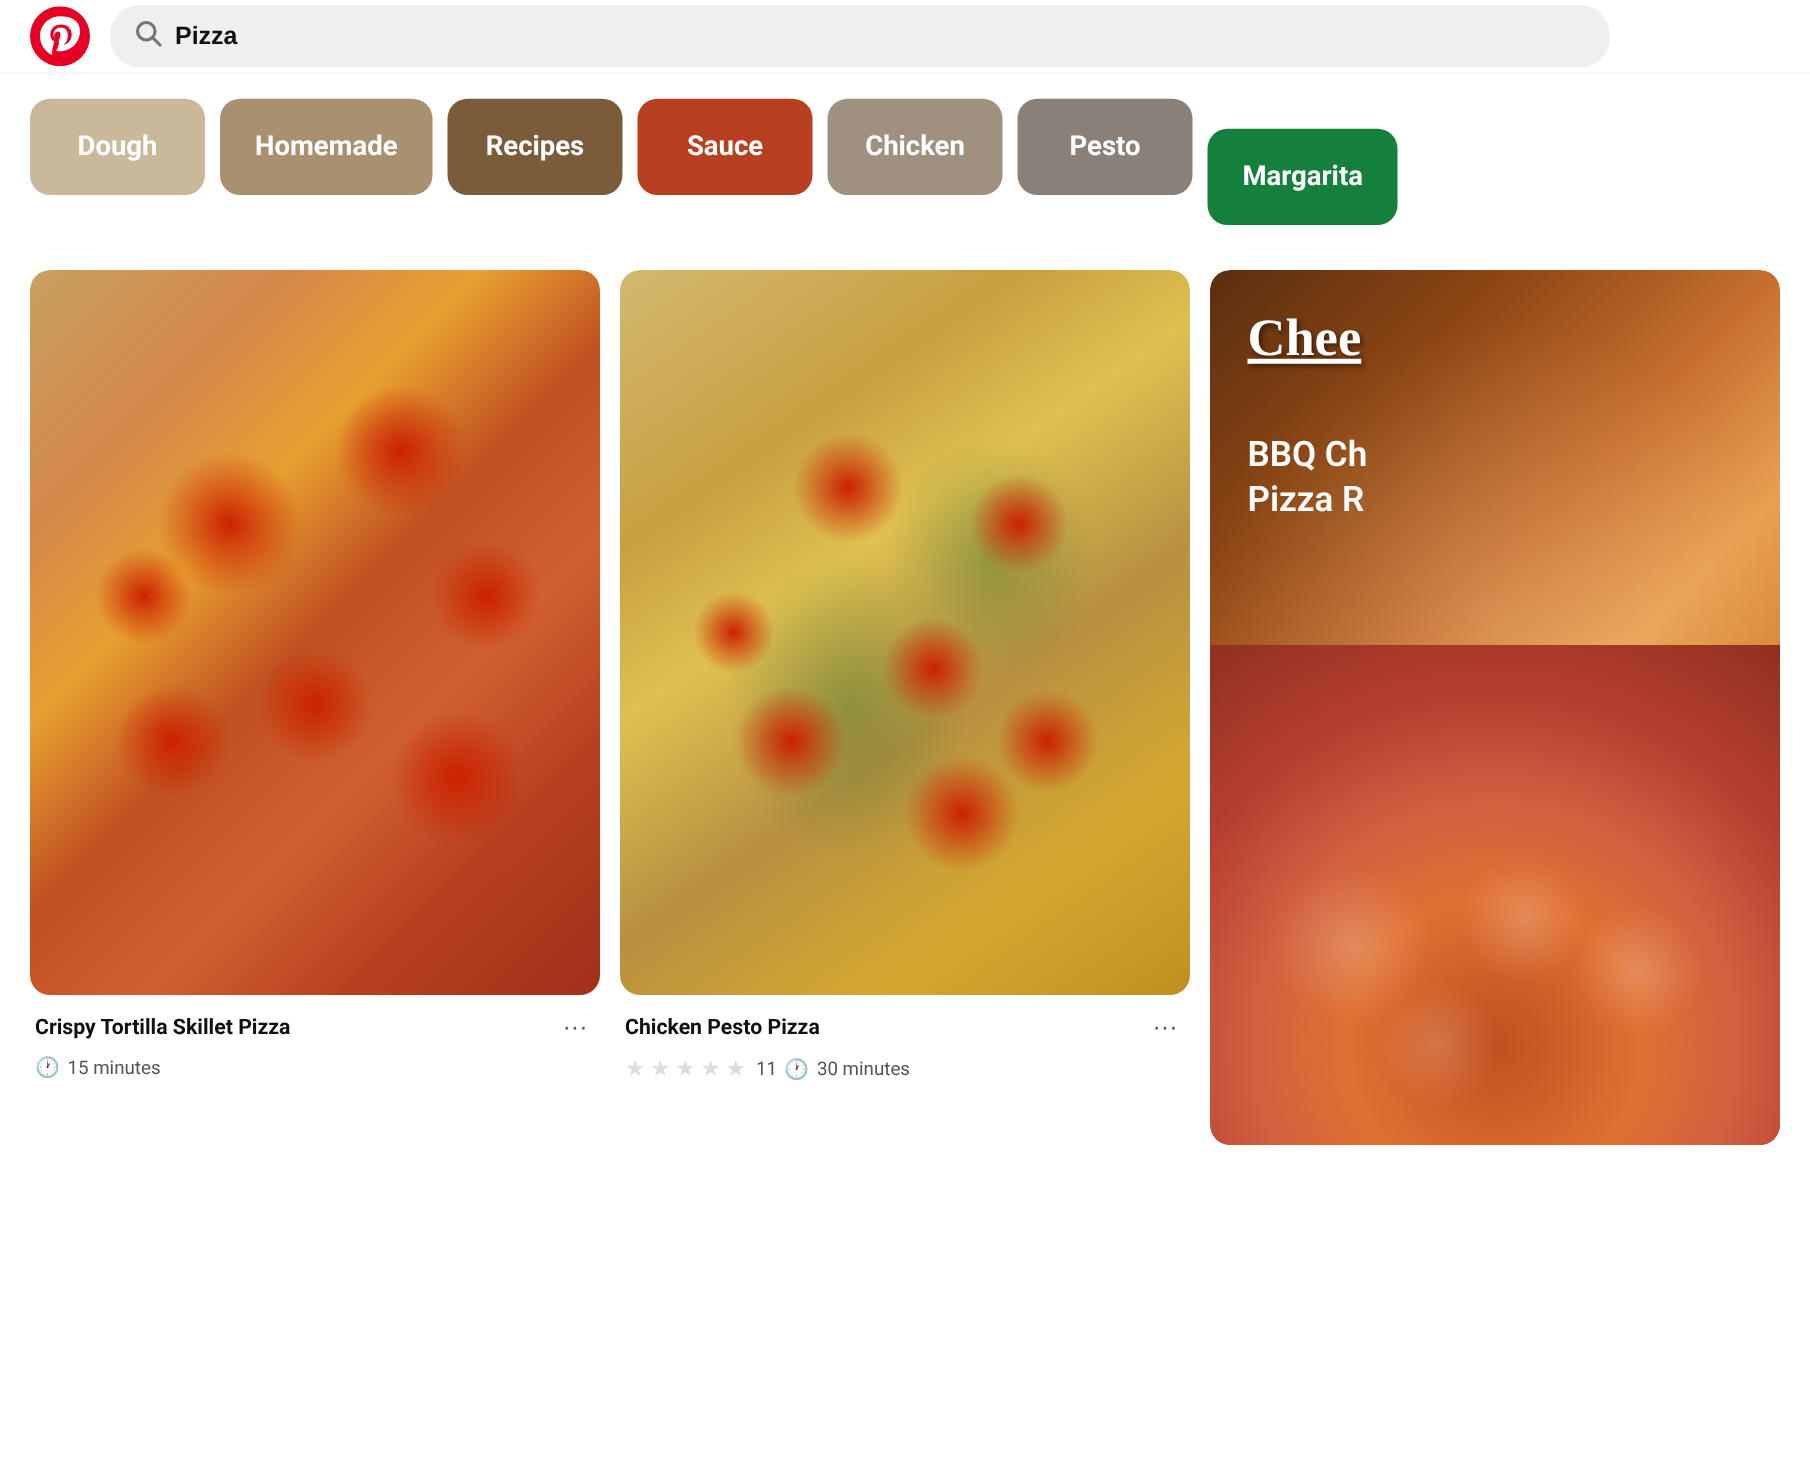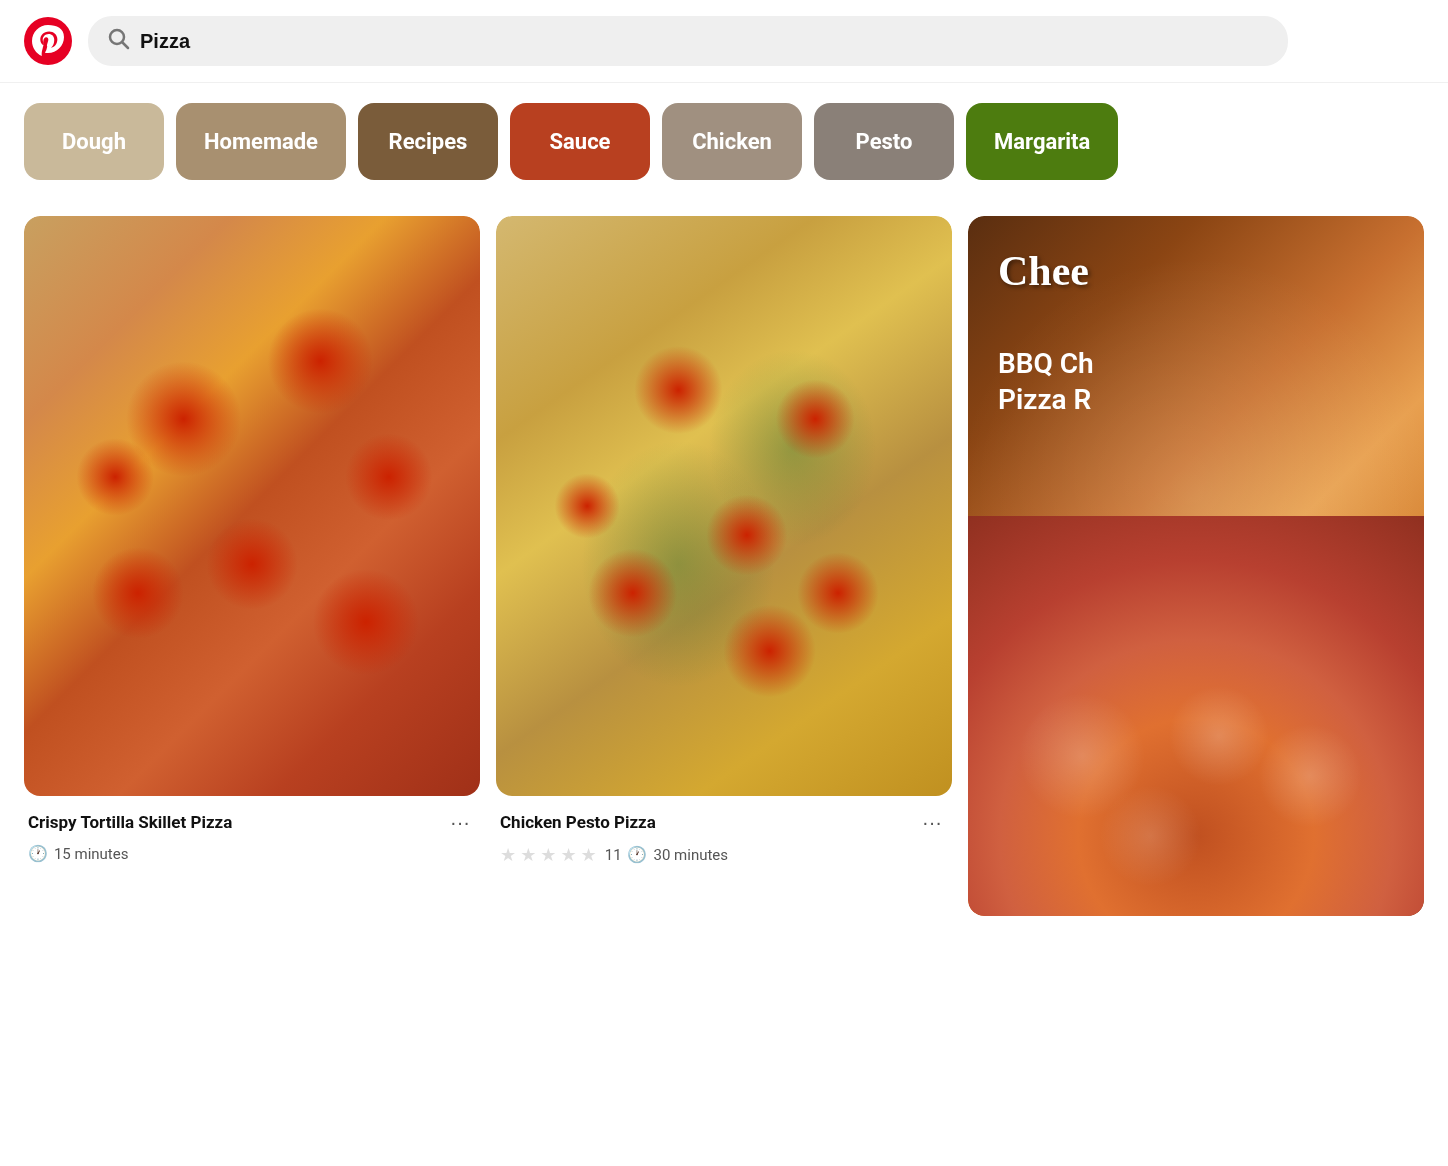--- a/index.html
+++ b/index.html
@@ -7,21 +7,21 @@
       font-family: -apple-system, BlinkMacSystemFont, 'Segoe UI', Roboto, sans-serif;
       background: #fff;
       width: 1448px;
       min-height: 1166px;
     }
 
     
     .header {
       display: flex;
       align-items: center;
-      padding: 16px 24px;
+      padding: 4px 24px;
       gap: 16px;
       background: #fff;
       border-bottom: 1px solid #f0f0f0;
     }
 
     .pinterest-logo {
       width: 48px;
       height: 48px;
       flex-shrink: 0;
     }
@@ -231,20 +231,21 @@
     .pizza-3-text {
       position: absolute;
       top: 30px;
       left: 30px;
       color: white;
       font-size: 42px;
       font-weight: 700;
       font-family: Georgia, serif;
       text-shadow: 2px 2px 4px rgba(0,0,0,0.5);
       line-height: 1.2;
+      text-decoration: underline;
     }
 
     .pizza-3-subtitle {
       position: absolute;
       top: 130px;
       left: 30px;
       right: 30px;
       color: white;
       font-size: 28px;
       font-weight: 600;
@@ -305,21 +306,21 @@
     </div>
     <div class="category-chip" style="background: rgb(184, 64, 32);">
       <span>Sauce</span>
     </div>
     <div class="category-chip" style="background: rgb(160, 144, 128);">
       <span>Chicken</span>
     </div>
     <div class="category-chip" style="background: rgb(138, 128, 120);">
       <span>Pesto</span>
     </div>
-    <div class="category-chip" style="background: #4d7c0f;">
+    <div class="category-chip" style="background: #15803d; margin-top: 24px;">
       <span>Margarita</span>
     </div>
   </nav>
 
 <div class="content-grid">
 
   <div class="column">
     <div class="pin-card">
       <div class="pizza-1 pin-image"></div>
       <div class="pin-info">

